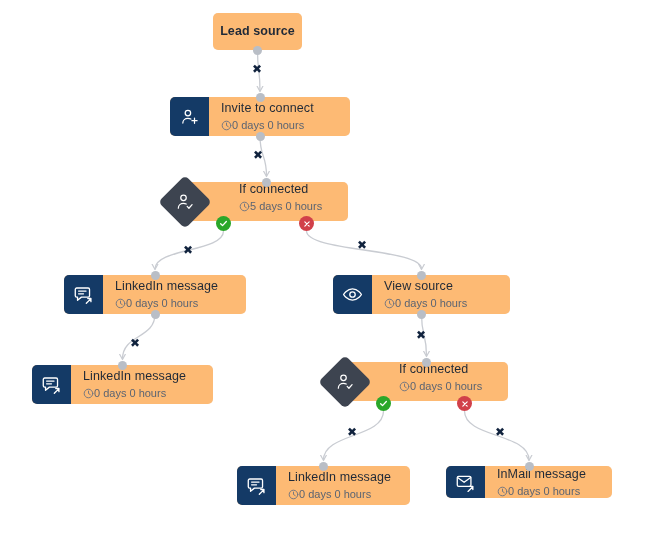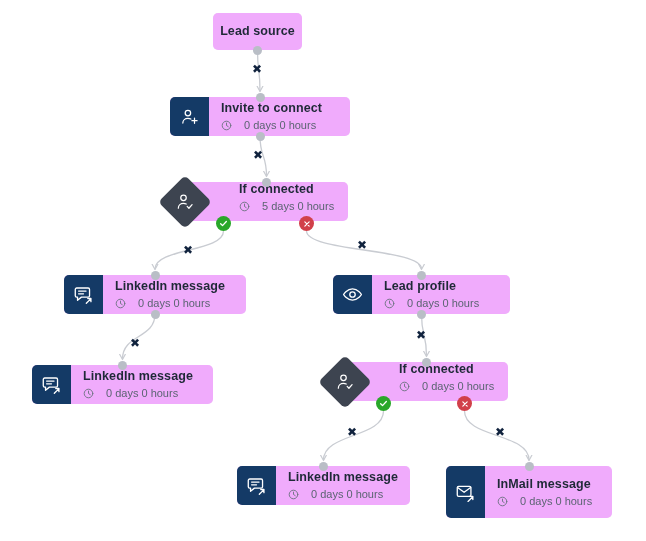--- a/index.html
+++ b/index.html
@@ -40,21 +40,21 @@
   .node {
     position: absolute;
     display: flex;
     align-items: stretch;
     border-radius: 5px;
     background: #f1f2f4;
     box-sizing: border-box;
     overflow: visible;
   }
   .node-body {
-    background: #f0abfc;
+    background: #fdba74;
     border-radius: 5px;
     display: flex;
     align-items: center;
     box-sizing: border-box;
     width: 100%;
     height: 100%;
   }
 
   
   .node.plain .node-body {
@@ -88,30 +88,30 @@
     align-items: flex-start;
     justify-content: center;
   }
   .node.cond .node-body {
     padding-left: 54px;
     flex-direction: column;
     align-items: flex-start;
   }
   .title {
     font-size: 12.5px;
-    font-weight: 700;
+    font-weight: 400;
     color: #1f2937;
     line-height: 15px;
     letter-spacing: 0.1px;
     white-space: nowrap;
   }
   .subrow {
     display: flex;
     align-items: center;
-    gap: 12px;
+    gap: 0;
     margin-top: 3px;
   }
   .sub {
     font-size: 11px;
     color: #5b6472;
     line-height: 13px;
     white-space: nowrap;
   }
   .clock-icon { display: block; flex: none; }
 
@@ -261,21 +261,21 @@
         <div class="icon-tile">
           <svg width="21" height="21" viewBox="0 0 24 24" fill="none" stroke="#ffffff" stroke-width="1.5" stroke-linecap="round" stroke-linejoin="round">
             <path d="M4.2 4.6h13.1a1.6 1.6 0 0 1 1.6 1.6v7.2a1.6 1.6 0 0 1-1.6 1.6H9.6l-4.4 3.6v-3.6h-1a1.6 1.6 0 0 1-1.6-1.6V6.2a1.6 1.6 0 0 1 1.6-1.6z"></path>
             <path d="M6.4 8.1h8.5M6.4 11.2h5.6"></path>
             <path d="M15.2 22.1l5.1-5.1M16.9 16.6h3.6v3.6"></path>
           </svg>
         </div>
       </div>
       <div class="node action" style="left: 333px; top: 275px; width: 177px; height: 39px;">
         <div class="node-body">
-          <div class="title">Lead profile</div>
+          <div class="title">View source</div>
           <div class="subrow">
             <span>
               <svg class="clock-icon" width="11" height="11" viewBox="0 0 24 24" fill="none" stroke="#6b7280" stroke-width="2" stroke-linecap="round" stroke-linejoin="round">
                 <circle cx="12" cy="12" r="9.4"></circle>
                 <path d="M12 6.7V12l3.7 2.4"></path>
               </svg>
             </span>
             <span class="sub">0 days 0 hours</span>
           </div>
         </div>
@@ -342,21 +342,21 @@
           </div>
         </div>
         <div class="icon-tile">
           <svg width="21" height="21" viewBox="0 0 24 24" fill="none" stroke="#ffffff" stroke-width="1.5" stroke-linecap="round" stroke-linejoin="round">
             <path d="M4.2 4.6h13.1a1.6 1.6 0 0 1 1.6 1.6v7.2a1.6 1.6 0 0 1-1.6 1.6H9.6l-4.4 3.6v-3.6h-1a1.6 1.6 0 0 1-1.6-1.6V6.2a1.6 1.6 0 0 1 1.6-1.6z"></path>
             <path d="M6.4 8.1h8.5M6.4 11.2h5.6"></path>
             <path d="M15.2 22.1l5.1-5.1M16.9 16.6h3.6v3.6"></path>
           </svg>
         </div>
       </div>
-      <div class="node action" style="left: 446px; top: 466px; width: 166px; height: 52px; align-items: flex-end;">
+      <div class="node action" style="left: 446px; top: 466px; width: 166px; height: 32px; align-items: flex-end;">
         <div class="node-body">
           <div class="title">InMail message</div>
           <div class="subrow">
             <span>
               <svg class="clock-icon" width="11" height="11" viewBox="0 0 24 24" fill="none" stroke="#6b7280" stroke-width="2" stroke-linecap="round" stroke-linejoin="round">
                 <circle cx="12" cy="12" r="9.4"></circle>
                 <path d="M12 6.7V12l3.7 2.4"></path>
               </svg>
             </span>
             <span class="sub">0 days 0 hours</span>

